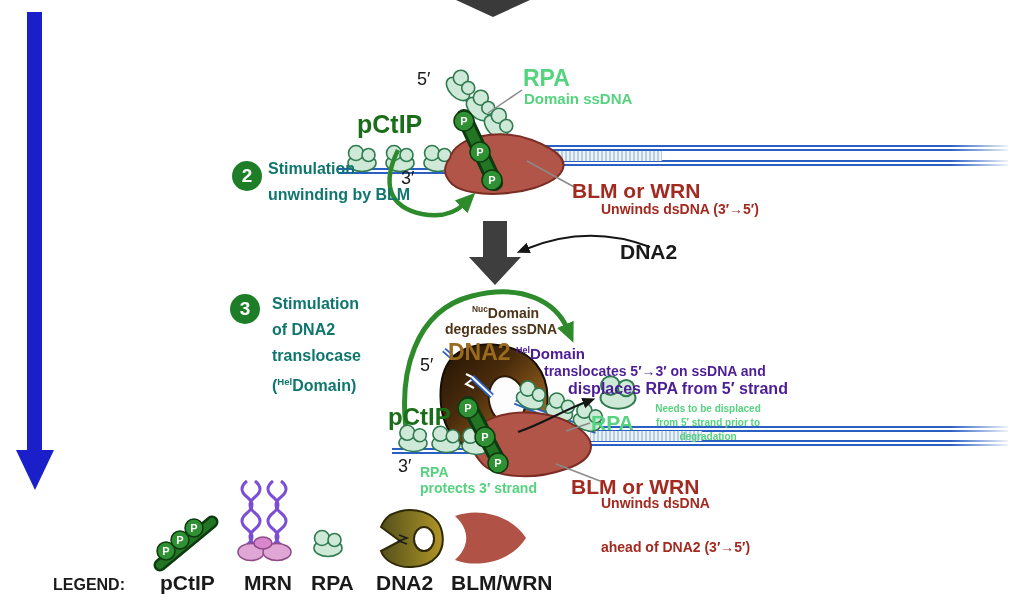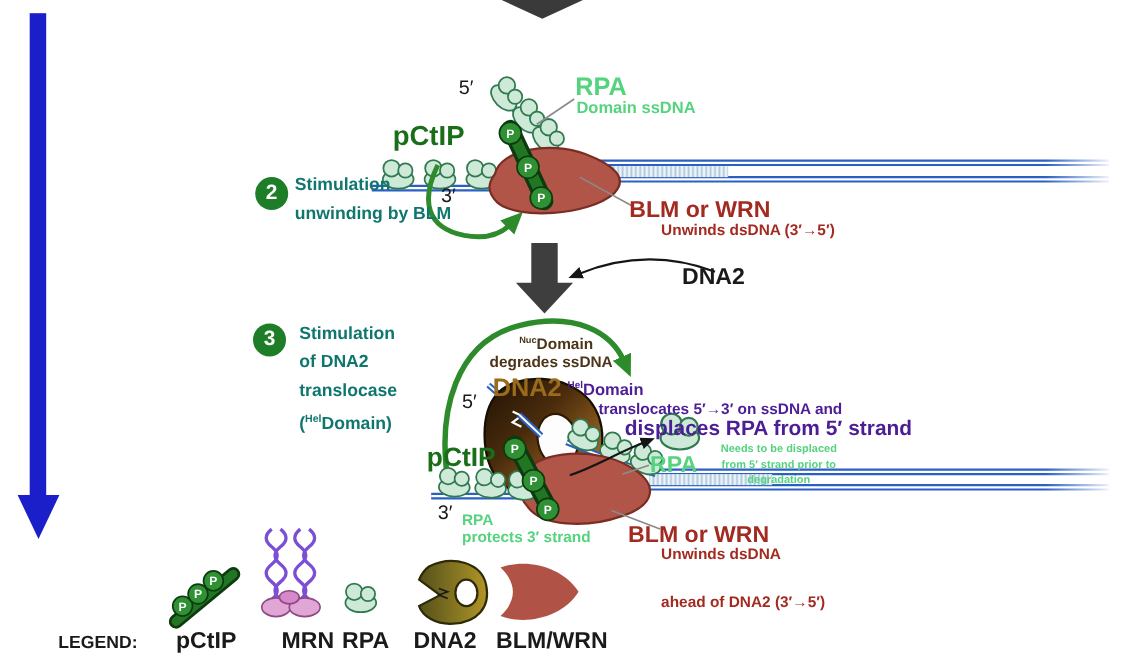--- a/index.html
+++ b/index.html
@@ -237,36 +237,36 @@
       <div>of DNA2</div>
       <div>translocase</div>
   <div><span>(</span><sup>Hel</sup><span>Domain)</span></div>
 </div>
 
 <div class="lbl dkbrown" style="left:445px;top:305px;font-size:14px;margin-left:27px;"><sup>Nuc</sup><span>Domain</span></div>
 <div class="lbl dkbrown" style="left:445px;top:322px;font-size:14px;">degrades ssDNA</div>
 <div class="lbl brown" style="left:448px;top:340px;font-size:23px;">DNA2</div>
 <div class="lbl orange" style="left:516px;top:346px;font-size:15px;"><sup>Hel</sup><span>Domain</span></div>
 <div class="lbl orange" style="left:516px;top:364px;font-size:14px;margin-left:28px;">translocates 5′→3′ on ssDNA and</div>
-<div class="lbl orange" style="left:568px;top:380px;font-size:19px;">displaces RPA from 5′ strand</div>
+<div class="lbl orange" style="left:568px;top:380px;font-size:16px;">displaces RPA from 5′ strand</div>
 <div class="lbl black" style="left:420px;top:356px;font-size:18px;font-weight:normal;">5′</div>
 <div class="lbl ltgreen" style="left:591px;top:411px;font-size:21px;">RPA</div>
 <div class="lbl ltgreen" style="left:634px;top:402px;font-size:10px;width:148px;text-align:center;white-space:normal;line-height:14px;">
   <div>Needs to be displaced</div>
       <div>from 5′ strand prior to</div>
       <div>degradation</div>
 </div>
 <div class="lbl dkgreen" style="left:388px;top:404px;font-size:24px;">pCtIP</div>
 <div class="lbl black" style="left:398px;top:457px;font-size:18px;font-weight:normal;">3′</div>
 <div class="lbl ltgreen" style="left:420px;top:465px;font-size:14px;">RPA</div>
 <div class="lbl ltgreen" style="left:420px;top:481px;font-size:14px;">protects 3′ strand</div>
 <div class="lbl dkred" style="left:571px;top:475px;font-size:21px;">BLM or WRN</div>
 <div class="lbl dkred" style="left:601px;top:496px;font-size:14px;">Unwinds dsDNA</div>
 <div class="lbl dkred" style="left:601px;top:510px;font-size:14px;margin-top:30px;">ahead of DNA2 (3′→5′)</div>
 
 <div class="lbl black" style="left:53px;top:576px;font-size:16px;">LEGEND:</div>
 <div class="lbl black" style="left:160px;top:571px;font-size:21px;">pCtIP</div>
-<div class="lbl black" style="left:256px;top:571px;font-size:21px;text-align:center;">MRN</div>
+<div class="lbl black" style="left:244px;top:571px;font-size:21px;text-align:center;">MRN</div>
 <div class="lbl black" style="left:311px;top:571px;font-size:21px;">RPA</div>
 <div class="lbl black" style="left:376px;top:571px;font-size:21px;">DNA2</div>
 <div class="lbl black" style="left:451px;top:571px;font-size:21px;">BLM/WRN</div>
 
 </div>
 
 </body></html>

